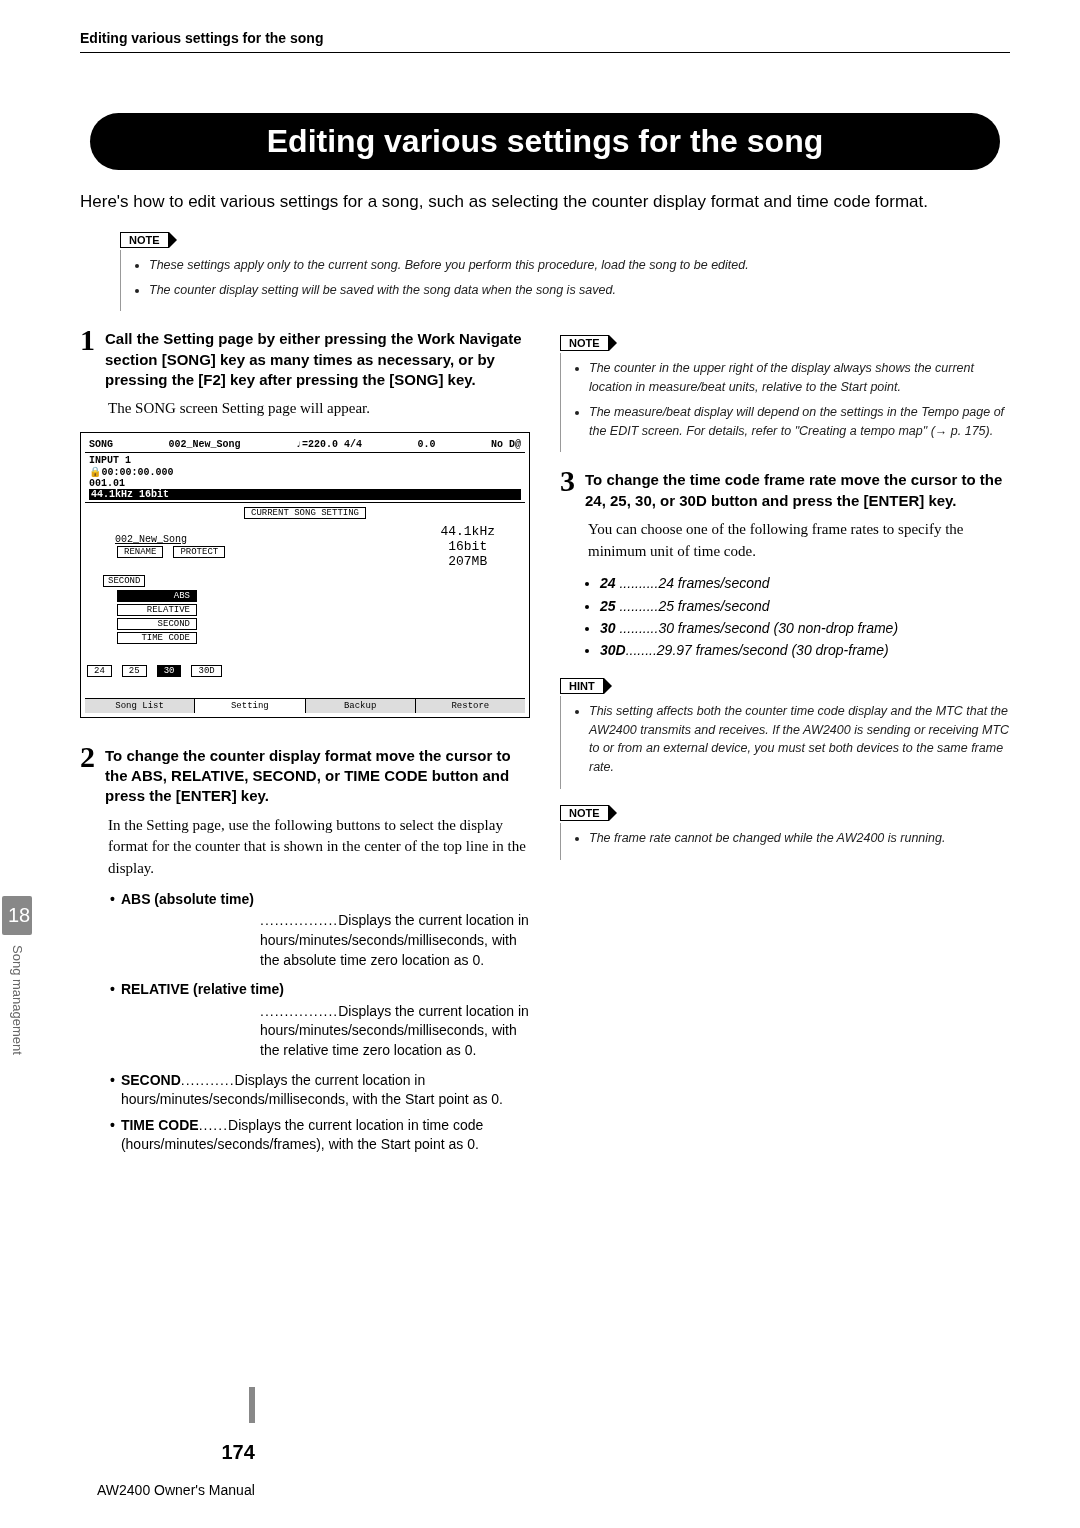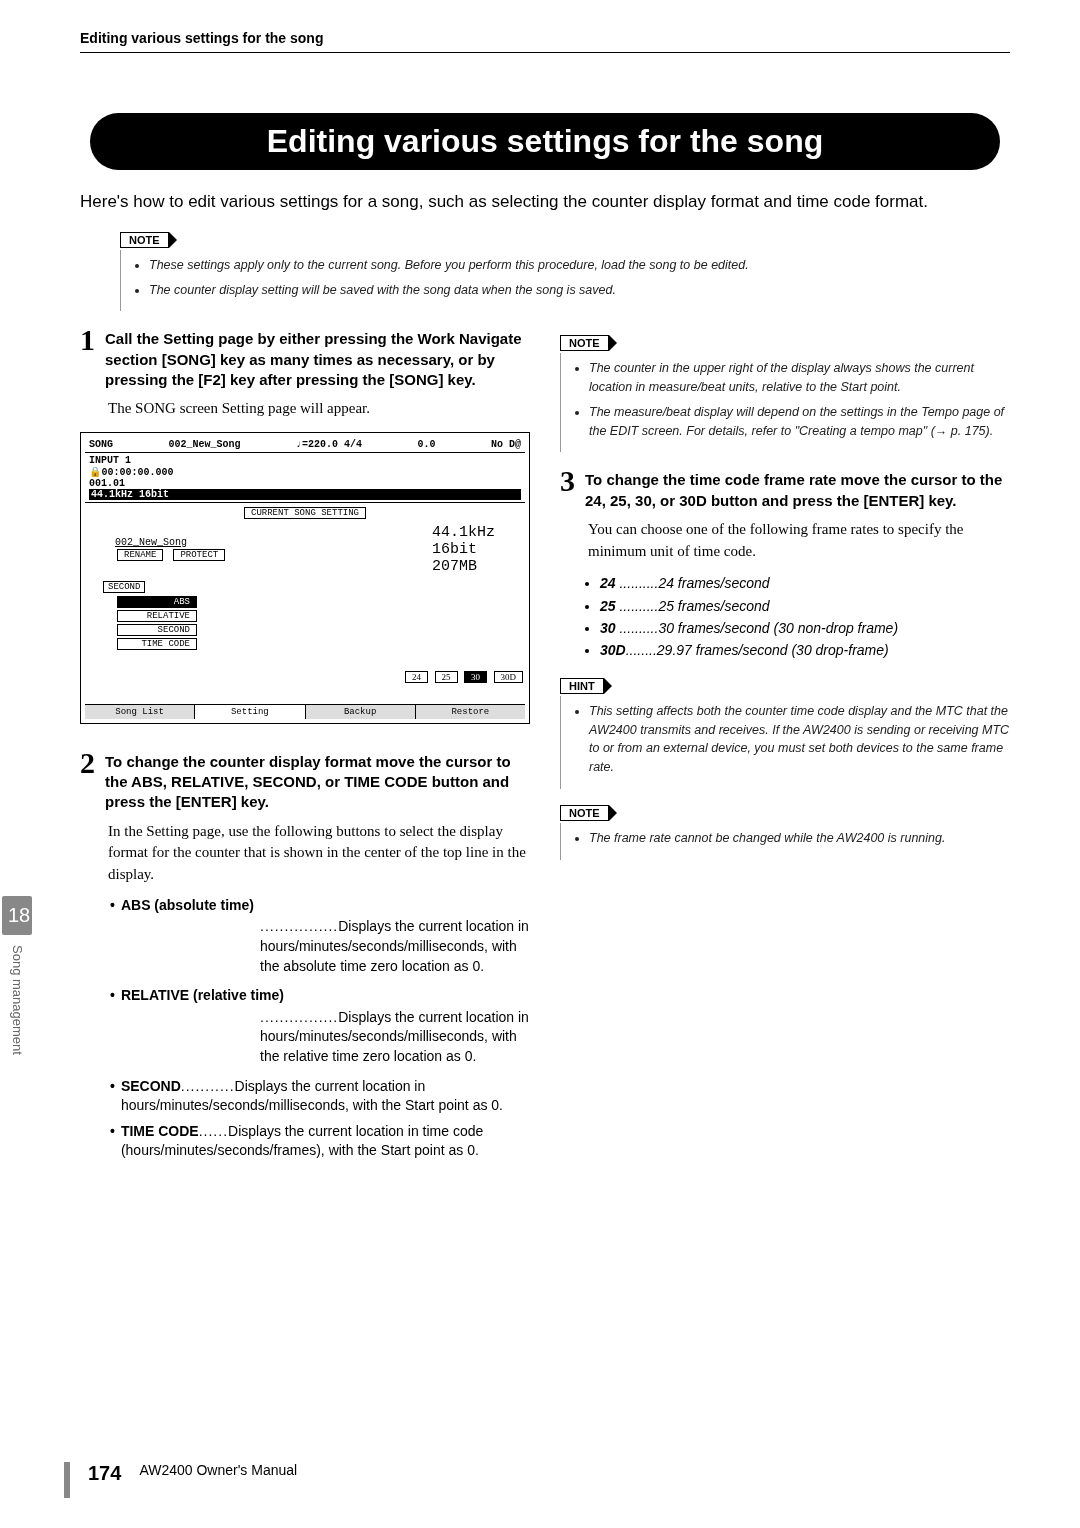--- a/index.html
+++ b/index.html
@@ -155,38 +155,37 @@
     padding: 0 6px;
     font-size: 9px;
     display: inline-block;
     margin: 1px 2px;
   }
   .sc-btn.sel {
     background: #000;
     color: #fff;
   }
   .sc-info {
-    font-size: 15px;
-    text-align: left;
+    font-size: 13px;
+    text-align: center;
   }
   .sc-display-label {
     border: 1px solid #000;
     font-size: 9px;
     padding: 0 4px;
     display: inline-block;
     margin: 4px 0 2px 18px;
   }
   .sc-display-btns {
     margin-left: 30px;
   }
   .sc-display-btns .sc-btn { display: block; width: 80px; text-align: right; margin-bottom: 2px;}
   .sc-tc-row {
-    text-align: right;
+    text-align: left;
     margin: 20px 0;
-    font-family: Liberation Serif, serif;
   }
   .sc-footer {
     display: flex;
     border-top: 1px solid #000;
     margin-top: 4px;
   }
   .sc-footer span {
     flex: 1;
     text-align: center;
     font-size: 9px;
@@ -257,24 +256,25 @@
   }
   .chapter-label {
     writing-mode: vertical-rl;
     font-size: 13px;
     color: #666;
     margin-top: 10px;
   }
   .footer {
     position: absolute;
     bottom: 30px;
-    left: 64px;
-    display: flex;
-    align-items: flex-start;
+    left: 97px;
+    display: flex;
+    align-items: flex-end;
     gap: 18px;
+    flex-direction: column;
   }
   .footer-bar {
     width: 6px;
     height: 36px;
     background: #888;
   }
   .page-num {
     font-size: 20px;
     font-weight: bold;
   }

